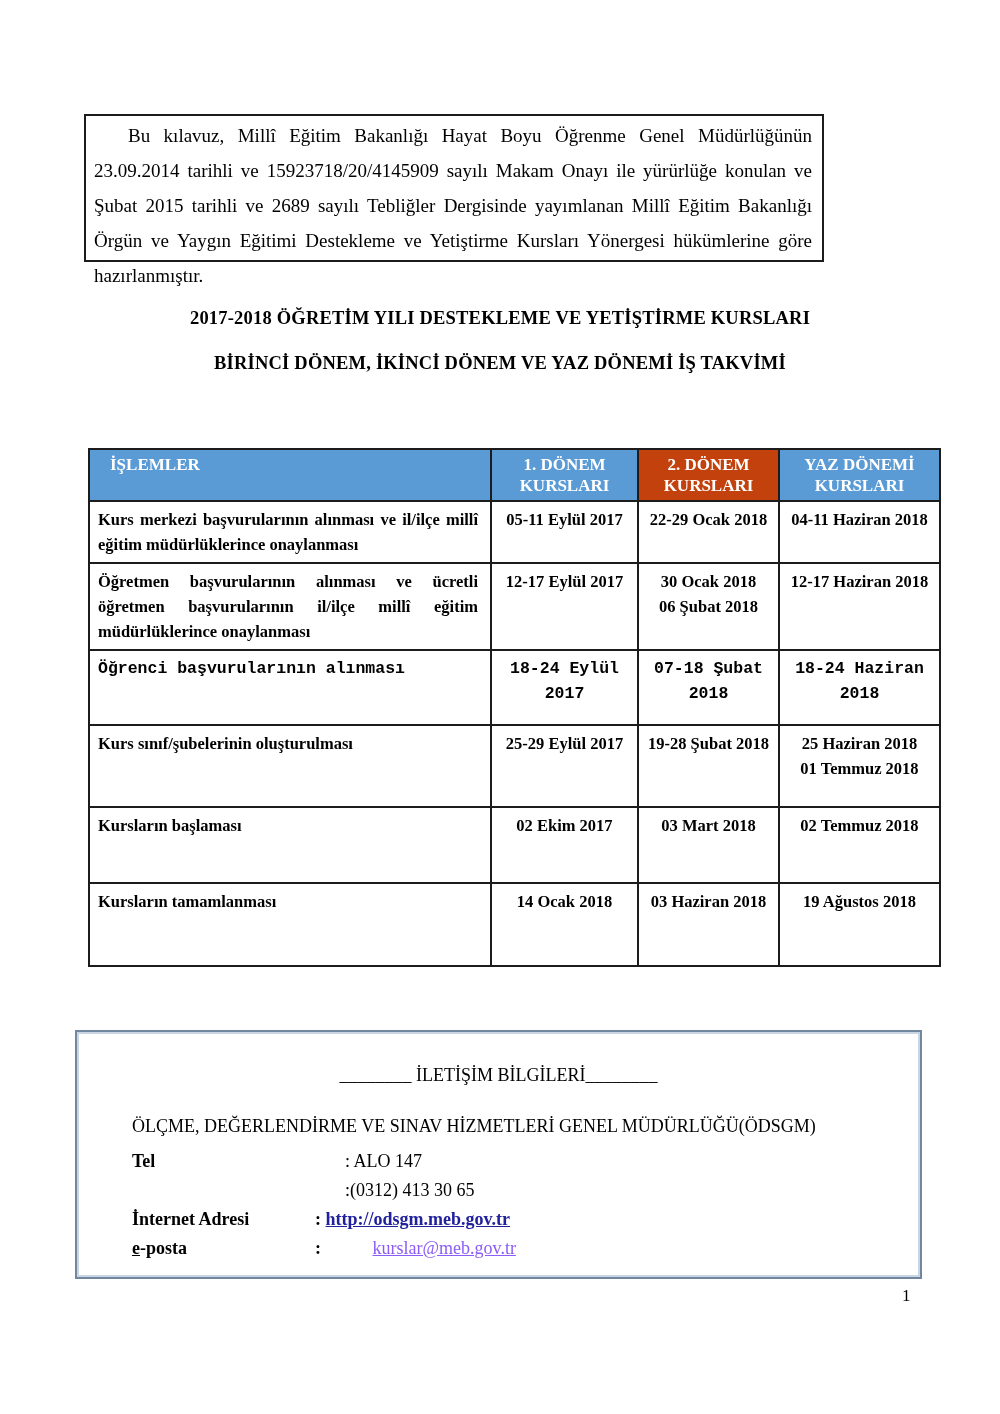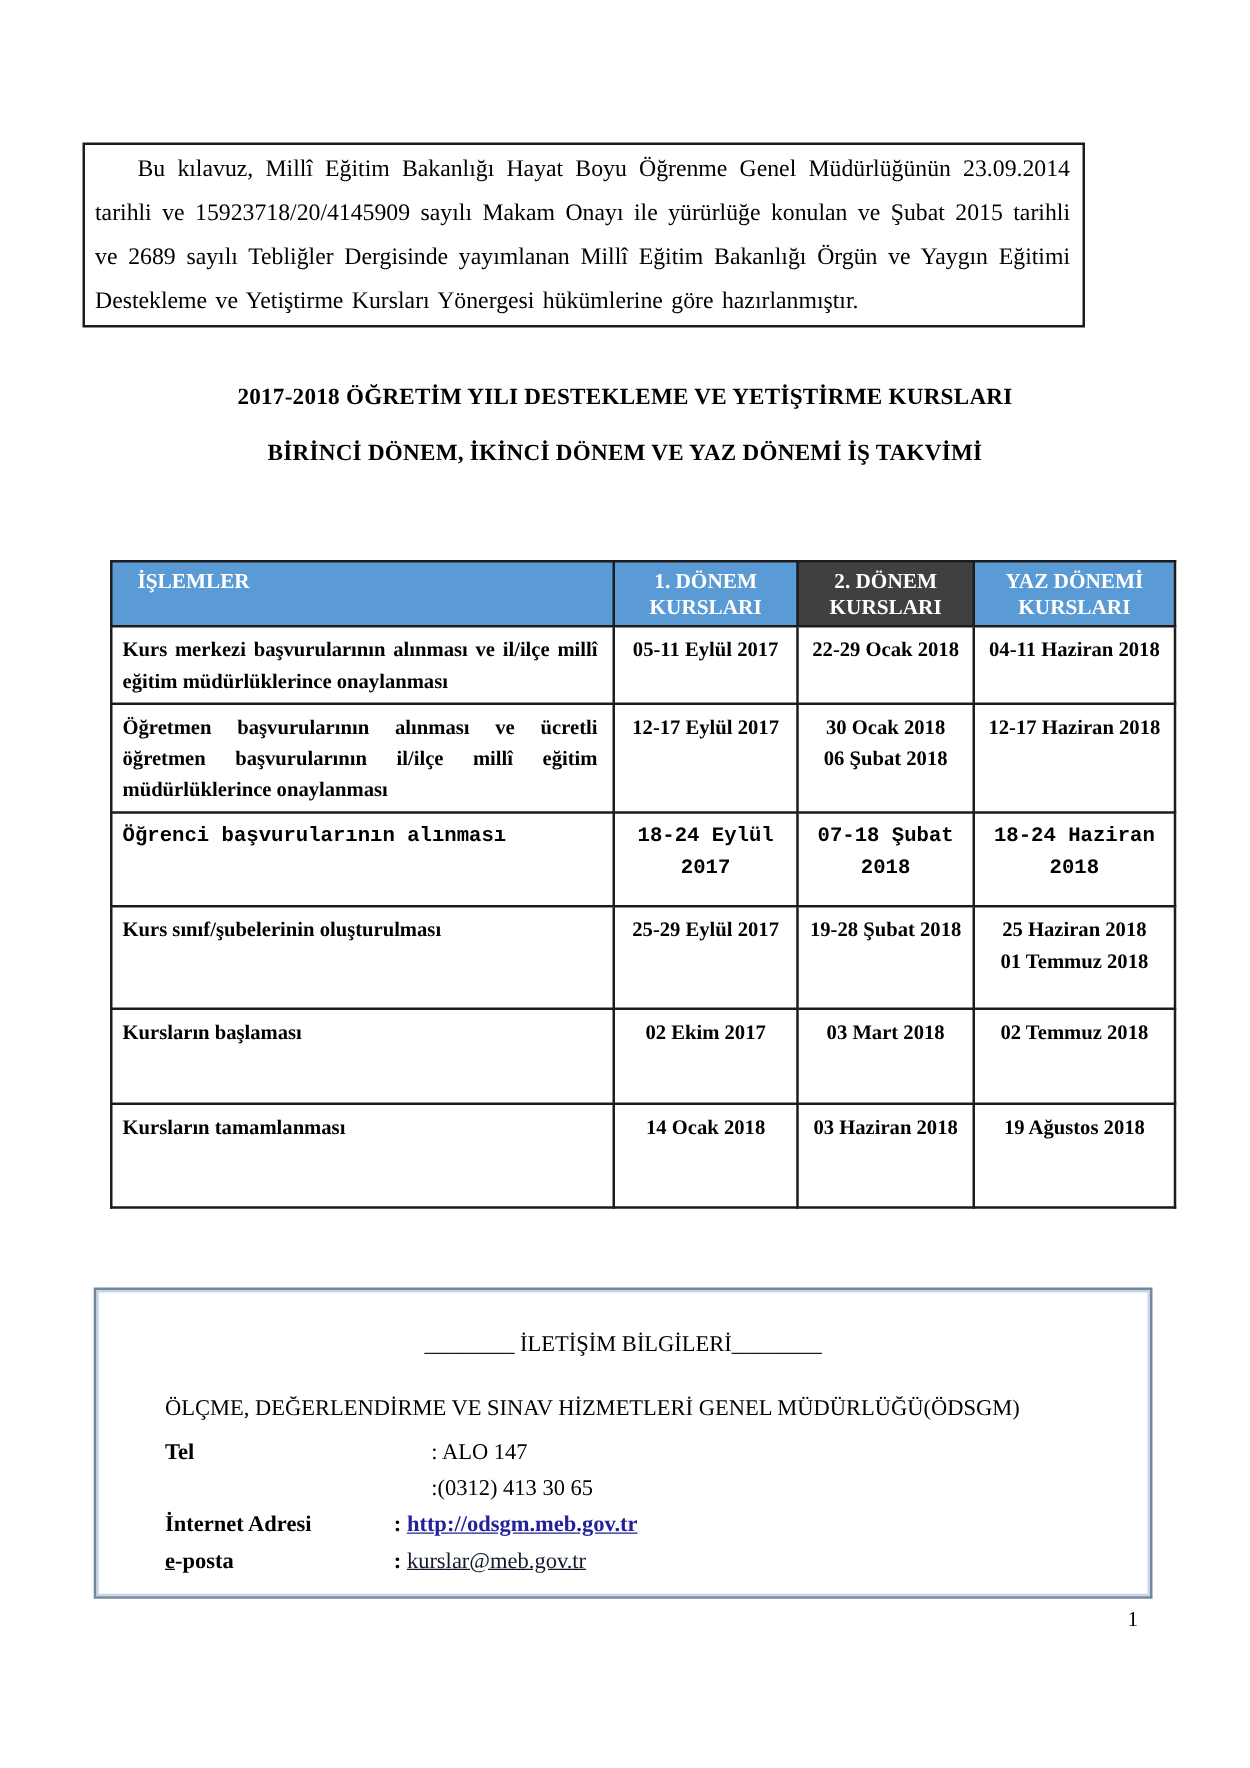--- a/index.html
+++ b/index.html
@@ -4,21 +4,21 @@
 <style>
   html,body { margin:0; padding:0; background:#ffffff; }
   .page {
     position:relative; width:1000px; height:1414px; background:#ffffff;
     font-family:"Liberation Serif","DejaVu Serif",serif; color:#000;
     overflow:hidden;
   }
 
   
   .intro-box {
-    position:absolute; top:114px; left:66px; width:802px; height:148px;
+    position:absolute; top:114px; left:84px; width:740px; height:148px;
     box-sizing:border-box; border:2px solid #1c1c1c;
     padding:2px 10px 0 8px;
   }
   .intro-box p {
     margin:0; font-size:19px; line-height:35px; text-align:justify;
     text-indent:34px; word-spacing:2px;
   }
 
   
   .doc-title {
@@ -61,21 +61,21 @@
   }
   .contact-heading { margin-top:32px; text-align:center; font-size:18px; line-height:22px; }
   .contact-org { margin:28px 20px 0 55px; font-size:18px; line-height:25px; }
   .contact-rows { margin-top:8px; }
   .contact-row { margin-left:55px; font-size:18px; line-height:29px; }
   .lbl { font-weight:bold; display:inline-block; }
   .w1 { width:213px; }
   .w2 { width:183px; }
   .colon { font-weight:bold; }
   .link { font-weight:bold; text-decoration:underline; cursor:pointer; }
-  .email { color:#0f172a; text-decoration:underline; cursor:pointer; }
+  .email { color:#8b5cf6; text-decoration:underline; cursor:pointer;margin-left:47px; }
   .u { text-decoration:underline; }
 
   .page-number { position:absolute; top:1286px; left:902px; font-size:17px; }
 </style>
 </head>
 <body>
 
 <div class="page">
 
   <div class="intro-box">
@@ -90,21 +90,21 @@
       <col style="width:402px">
         <col style="width:147px">
         <col style="width:141px">
         <col style="width:161px">
     </colgroup>
     <thead>
       <tr>
         <th class="islemler hdr" style="background: rgb(91, 155, 213);">İŞLEMLER</th>
         <th class="hdr" style="background: rgb(91, 155, 213);">1. DÖNEM
 KURSLARI</th>
-        <th class="hdr" style="background: #404040;">2. DÖNEM
+        <th class="hdr" style="background: #c2410c;">2. DÖNEM
 KURSLARI</th>
         <th class="hdr" style="background: rgb(91, 155, 213);">YAZ DÖNEMİ
 KURSLARI</th>
       </tr>
     </thead>
     <tbody>
       <tr class="h1">
         <td class="islem">Kurs merkezi başvurularının alınması ve il/ilçe millî eğitim müdürlüklerince onaylanması</td>
         <td class="date">05-11 Eylül 2017</td>
         <td class="date">22-29 Ocak 2018</td>

